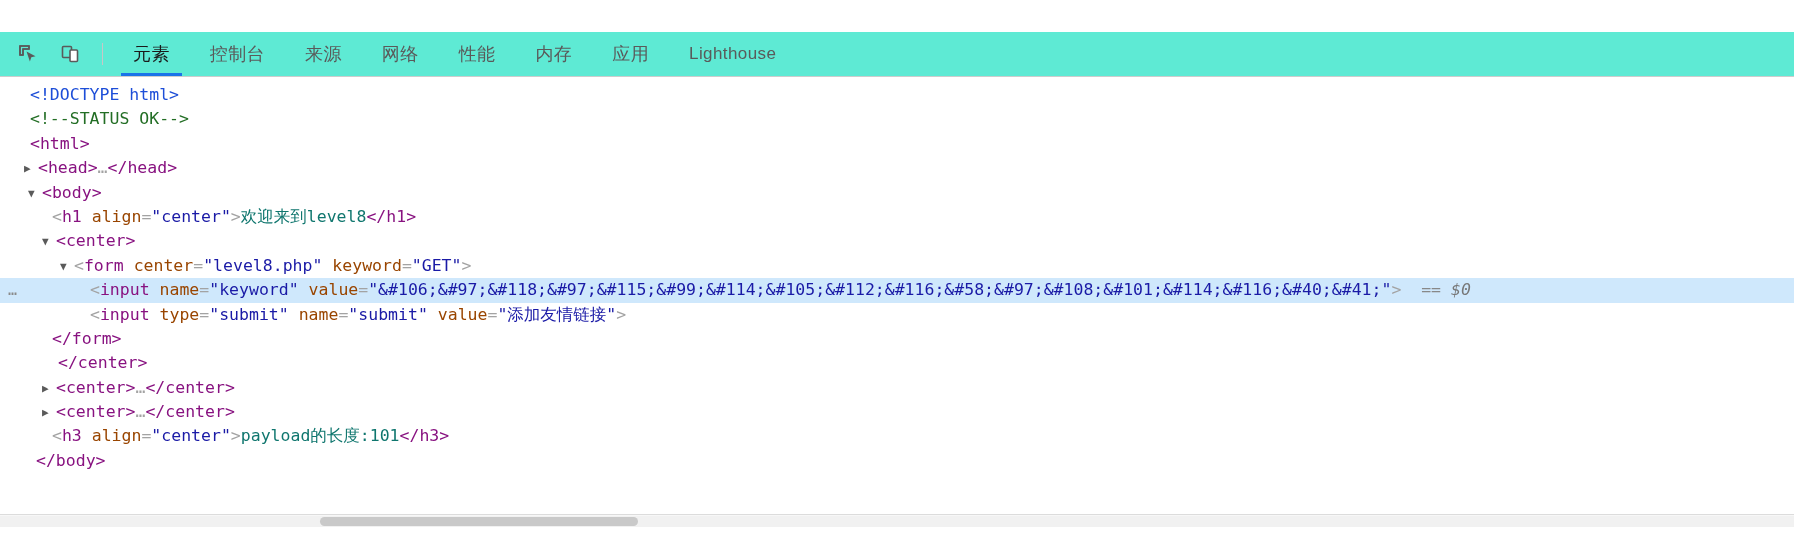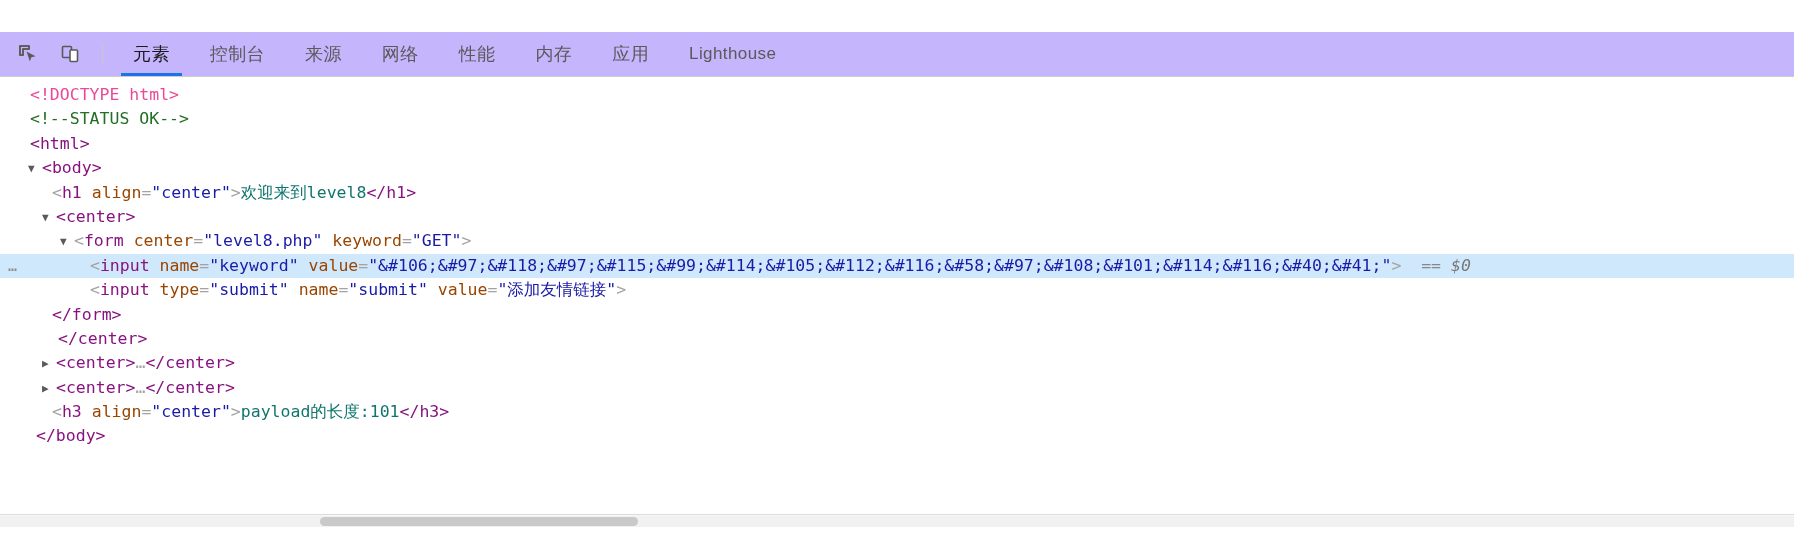--- a/index.html
+++ b/index.html
@@ -17,21 +17,21 @@
 
   
   .top-spacer {
     height: 32px;
     background: #ffffff;
   }
 
   
   .devtools-toolbar {
     height: 44px;
-    background: #c4b5fd;
+    background: #5eead4;
     border-bottom: 1px solid #cdcdcd;
     display: flex;
     align-items: stretch;
     position: relative;
   }
   .tool-icons {
     display: flex;
     align-items: center;
     padding-left: 10px;
     gap: 6px;
@@ -121,21 +121,21 @@
     color: #5a5a5a;
     font-size: 11px;
     vertical-align: 1px;
     margin-right: 2px;
   }
   .twisty.open::before { content: "\25BC"; }
   .twisty.closed::before { content: "\25B6"; }
   .twisty.none::before { content: ""; }
 
   
-  .t-doctype { color: #ec4899; }
+  .t-doctype { color: #1d4ed8; }
   .t-comment { color: #236e25; }
   .t-punct   { color: #a3a3a3; }
   .t-tag     { color: #881280; }
   .t-attr    { color: #994500; }
   .t-eq      { color: #a3a3a3; }
   .t-val     { color: #1a1aa6; }
   .t-text    { color: #0f766e; }
   .t-ellipsis{ color: #a3a3a3; }
   .t-sel     { color: #777777; font-style: italic; }
   .t-eqeq    { color: #888888; }
@@ -227,20 +227,23 @@
   </div>
 
   <div class="node-row" style="padding-left:16px">
     <span class="twisty none"></span><span class="t-comment">&lt;!--STATUS OK--&gt;</span>
   </div>
 
   <div class="node-row" style="">
     <span class="twisty none"></span><span class="t-tag">&lt;html&gt;</span>
   </div>
 
+  <div class="node-row" style="padding-left:24px">
+    <span class="twisty closed"></span><span class="t-tag">&lt;head&gt;</span><span class="t-ellipsis">…</span><span class="t-tag">&lt;/head&gt;</span>
+  </div>
 
   <div class="node-row" style="padding-left:28px">
     <span class="twisty open"></span><span class="t-tag">&lt;body&gt;</span>
   </div>
 
   <div class="node-row" style="padding-left:52px">
     <span class="t-punct">&lt;</span><span class="t-tag">h1</span><span>&nbsp;</span><span class="t-attr">align</span><span class="t-eq">=</span><span class="t-val">"center"</span><span class="t-punct">&gt;</span><span class="t-text">欢迎来到level8</span><span class="t-tag">&lt;/h1&gt;</span>
   </div>
 
   <div class="node-row" style="padding-left:42px">

